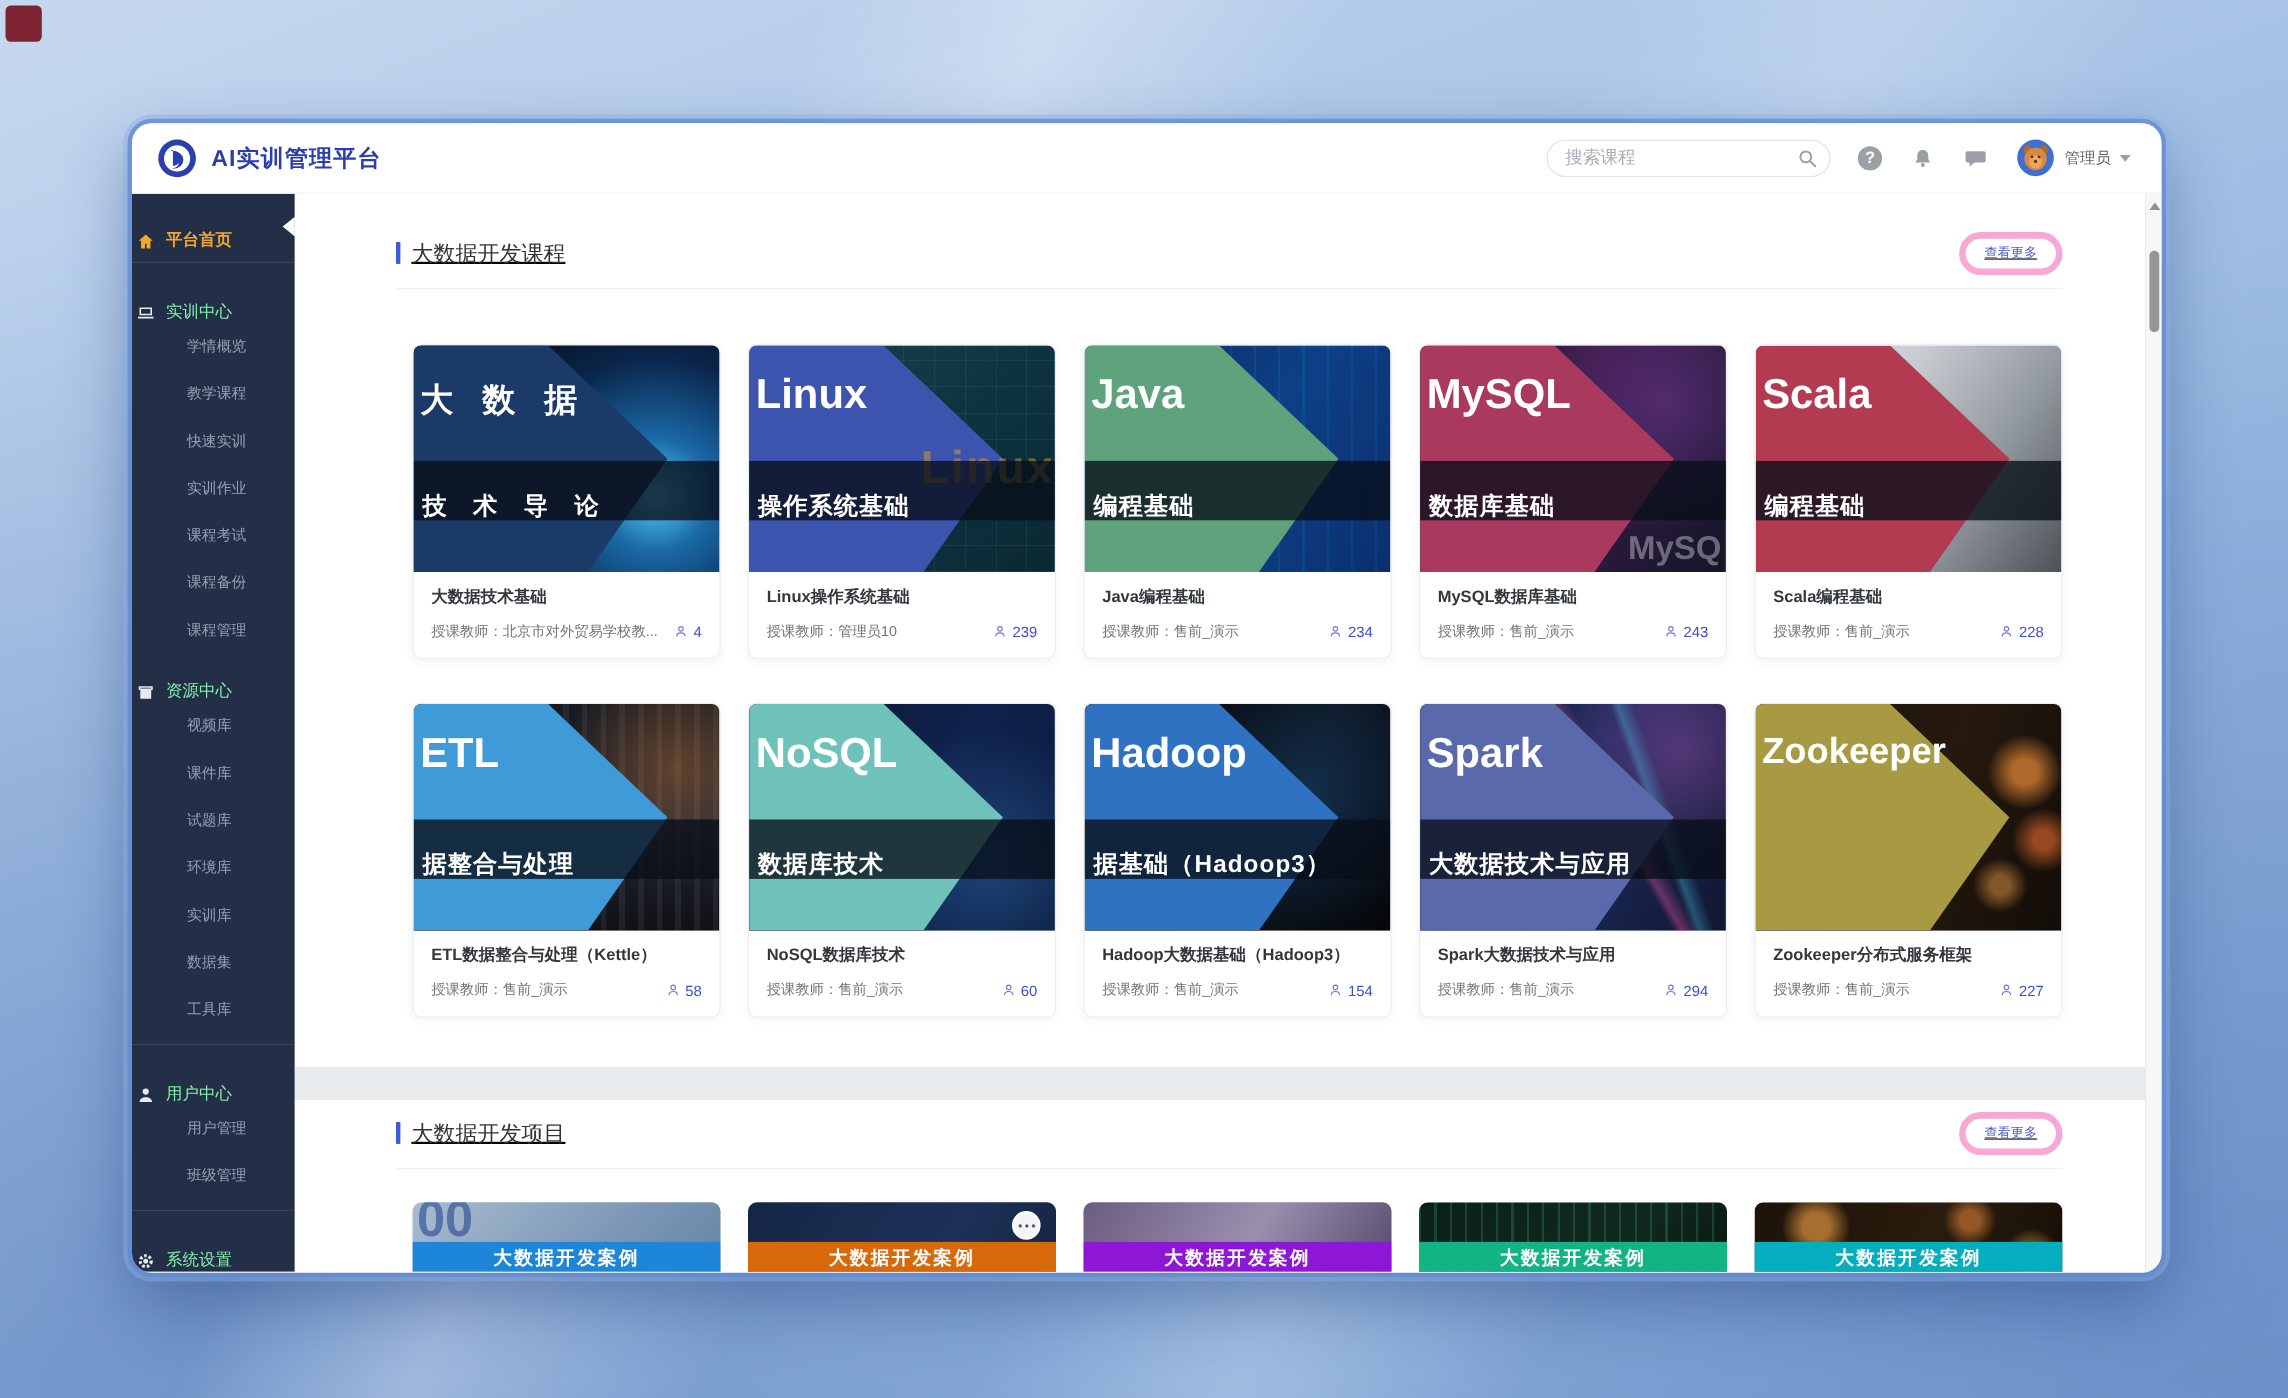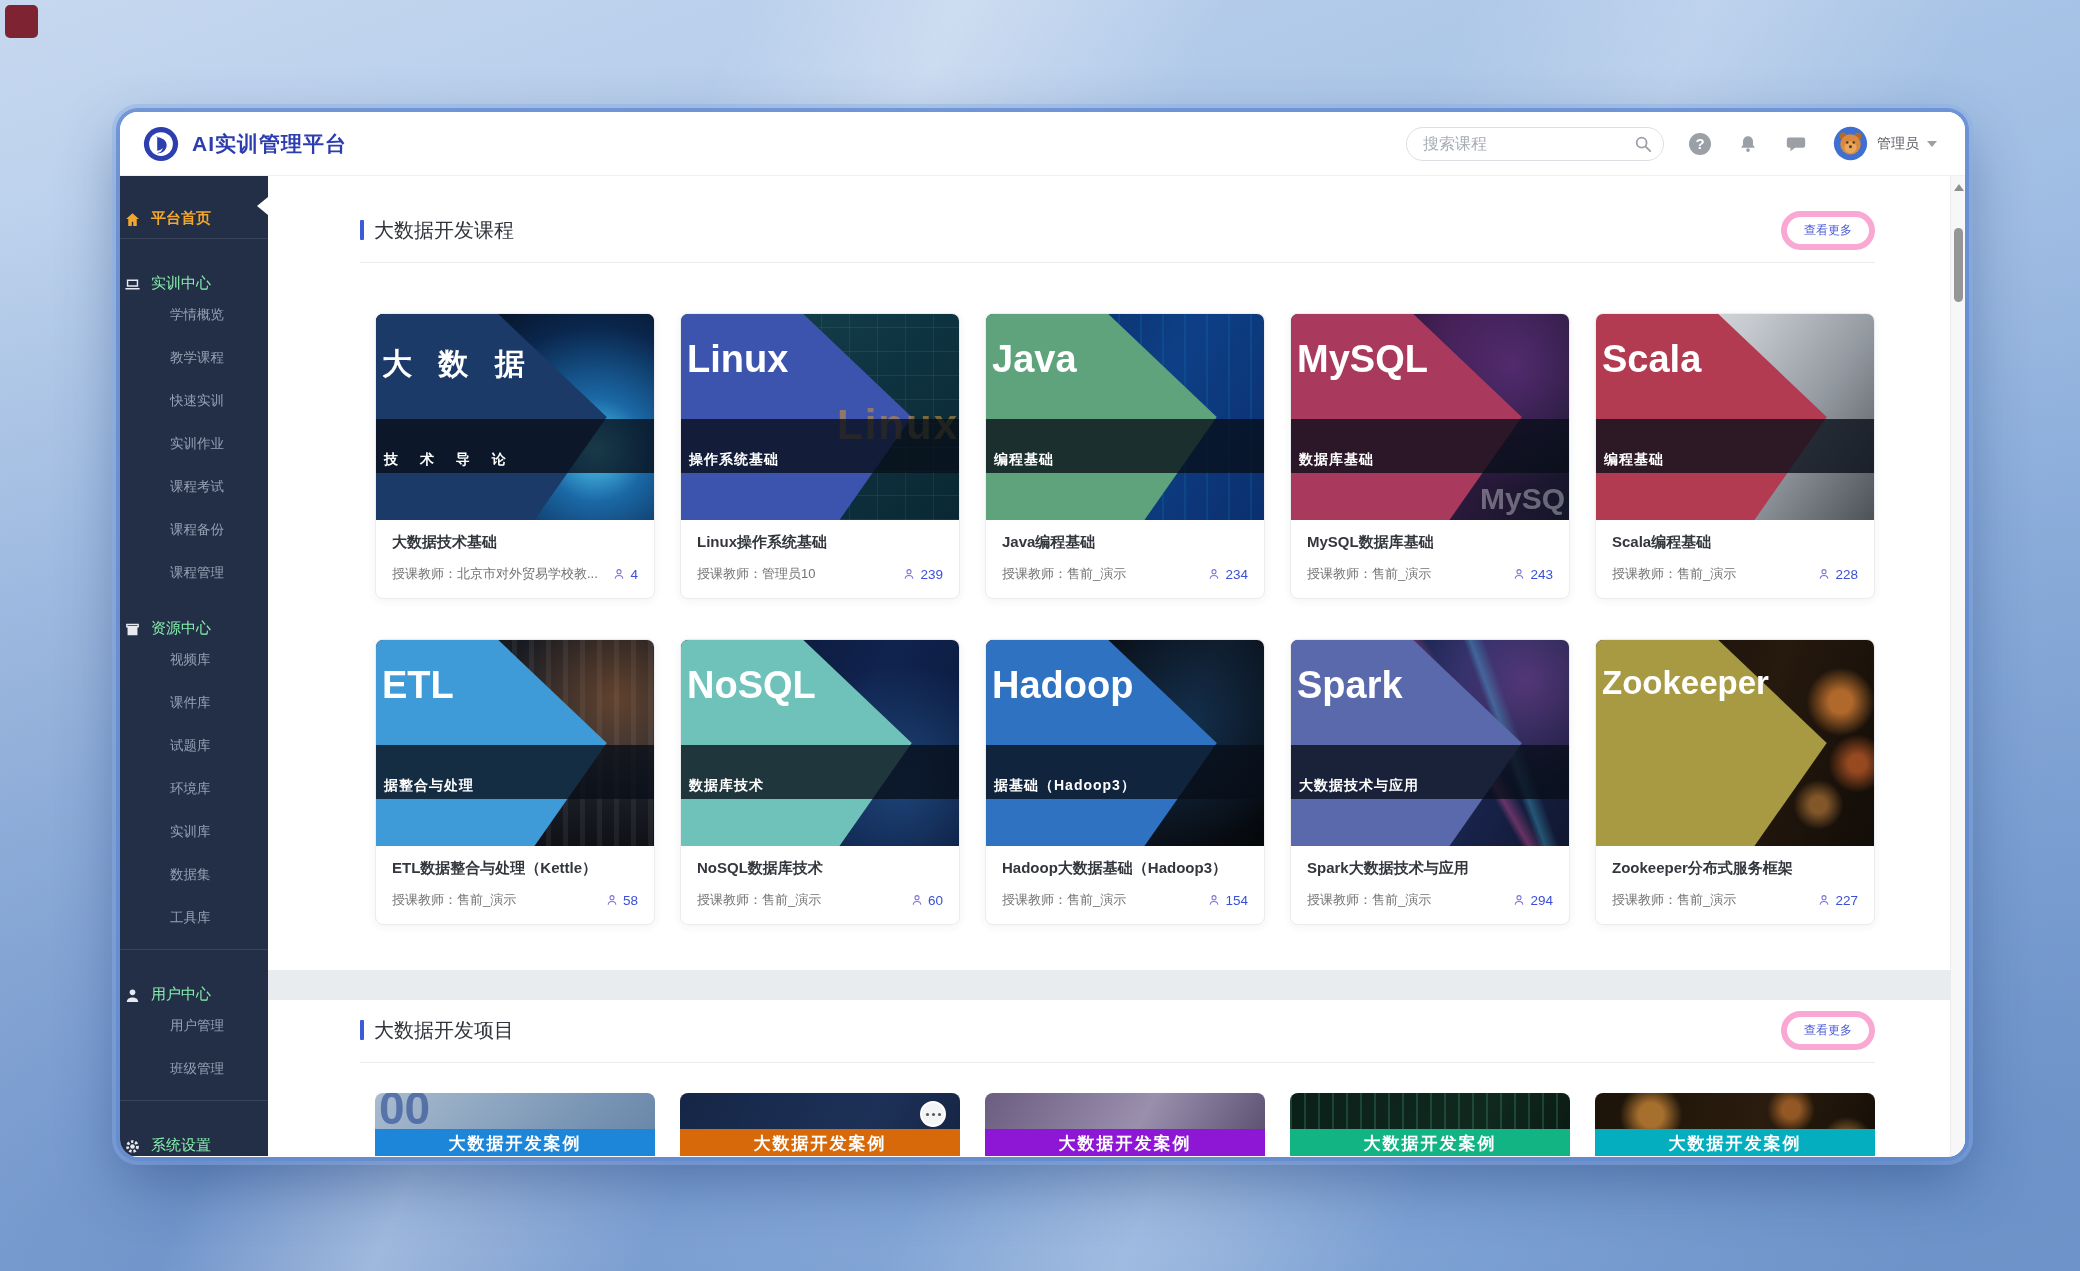--- a/index.html
+++ b/index.html
@@ -57,34 +57,34 @@
   .nav-item .nicon svg { width:17px; height:17px; fill:#e7eaf0; }
   .nav-item.active .nicon svg { fill:#f2a72a; }
   .notch { position:absolute; right:0; top:50%; transform:translateY(-50%); width:0; height:0;
     border-top:9px solid transparent; border-bottom:9px solid transparent; border-right:11px solid #ffffff; }
   .nav-sub { height:43px; display:flex; align-items:center; padding-left:50px; font-size:13.5px; color:#96a0b4; cursor:pointer; }
   .nav-divider { border-top:1px solid rgba(255,255,255,.10); margin:10px 0; }
 
   
   .main { position:relative; flex:1; background:#fff; overflow:hidden; padding:36px 90px 0 92px; }
 
-  .section-head { display:flex; align-items:center; justify-content:space-between; height:36px; }
+  .section-head { display:flex; align-items:center; justify-content:space-between; height:36px;text-decoration:underline; }
   .sec-title { display:flex; align-items:center; font-size:20px; color:#30343a; font-weight:500; }
   .sec-bar { width:4px; height:20px; background:#3b5bd9; border-radius:1px; margin-right:10px; }
   .more-btn { font-size:12px; color:#4a5ad8; border:6px solid #f9a8d4; border-radius:999px; padding:5px 17px; background:#fff; cursor:pointer; font-family:inherit; }
   .sec-divider { border:none; border-top:1px solid #ebedf0; margin-top:14px; }
 
   .card-grid { display:grid; grid-template-columns:repeat(5,280px); gap:40px 25px; margin:50px 0 0 15px; }
 
   
   .course-card { width:280px; background:#fff; border:1px solid #ececee; border-radius:8px; overflow:hidden; box-shadow:0 2px 8px rgba(40,50,70,.06); cursor:pointer; }
   .thumb { position:relative; height:206px; overflow:hidden; }
   .arrow { position:absolute; inset:0; clip-path:polygon(0 0,44% 0,83% 50%,57% 100%,0 100%); filter:drop-shadow(5px 3px 2px rgba(0,0,0,.45)); z-index:1; }
   .band { position:absolute; left:0; right:0; top:51%; height:26%; background:rgba(8,14,24,.78); z-index:4; display:flex; align-items:center; }
-  .sub-txt { color:#fff; font-weight:bold; font-size:14px; letter-spacing:1px; padding-left:8px; white-space:nowrap;margin-top:28px; }
+  .sub-txt { color:#fff; font-weight:bold; font-size:22px; letter-spacing:1px; padding-left:8px; white-space:nowrap;margin-top:28px; }
   .big-txt { position:absolute; top:24px; left:6px; color:#fff; font-weight:bold; font-size:38px; z-index:5; white-space:nowrap; }
   .big-cn .big-txt { font-size:30px; letter-spacing:9px; top:30px; }
   .big-cn .sub-txt { letter-spacing:9px; }
   .watermark { position:absolute; z-index:3; font-weight:bold; white-space:nowrap; }
   .wm-linux { right:0px; top:42%; font-size:42px; color:rgba(195,145,60,.60); letter-spacing:2px; }
   .wm-mysql { right:4px; bottom:4px; font-size:30px; color:rgba(205,205,215,.45); }
   .card-info { padding:13px 16px 15px; }
   .c-title { font-size:15px; color:#33373d; font-weight:600; white-space:nowrap; overflow:hidden; text-overflow:ellipsis; }
   .c-meta { display:flex; align-items:center; margin-top:13px; }
   .c-teacher { flex:1; font-size:13px; color:#737373; white-space:nowrap; overflow:hidden; text-overflow:ellipsis; margin-right:8px; }

